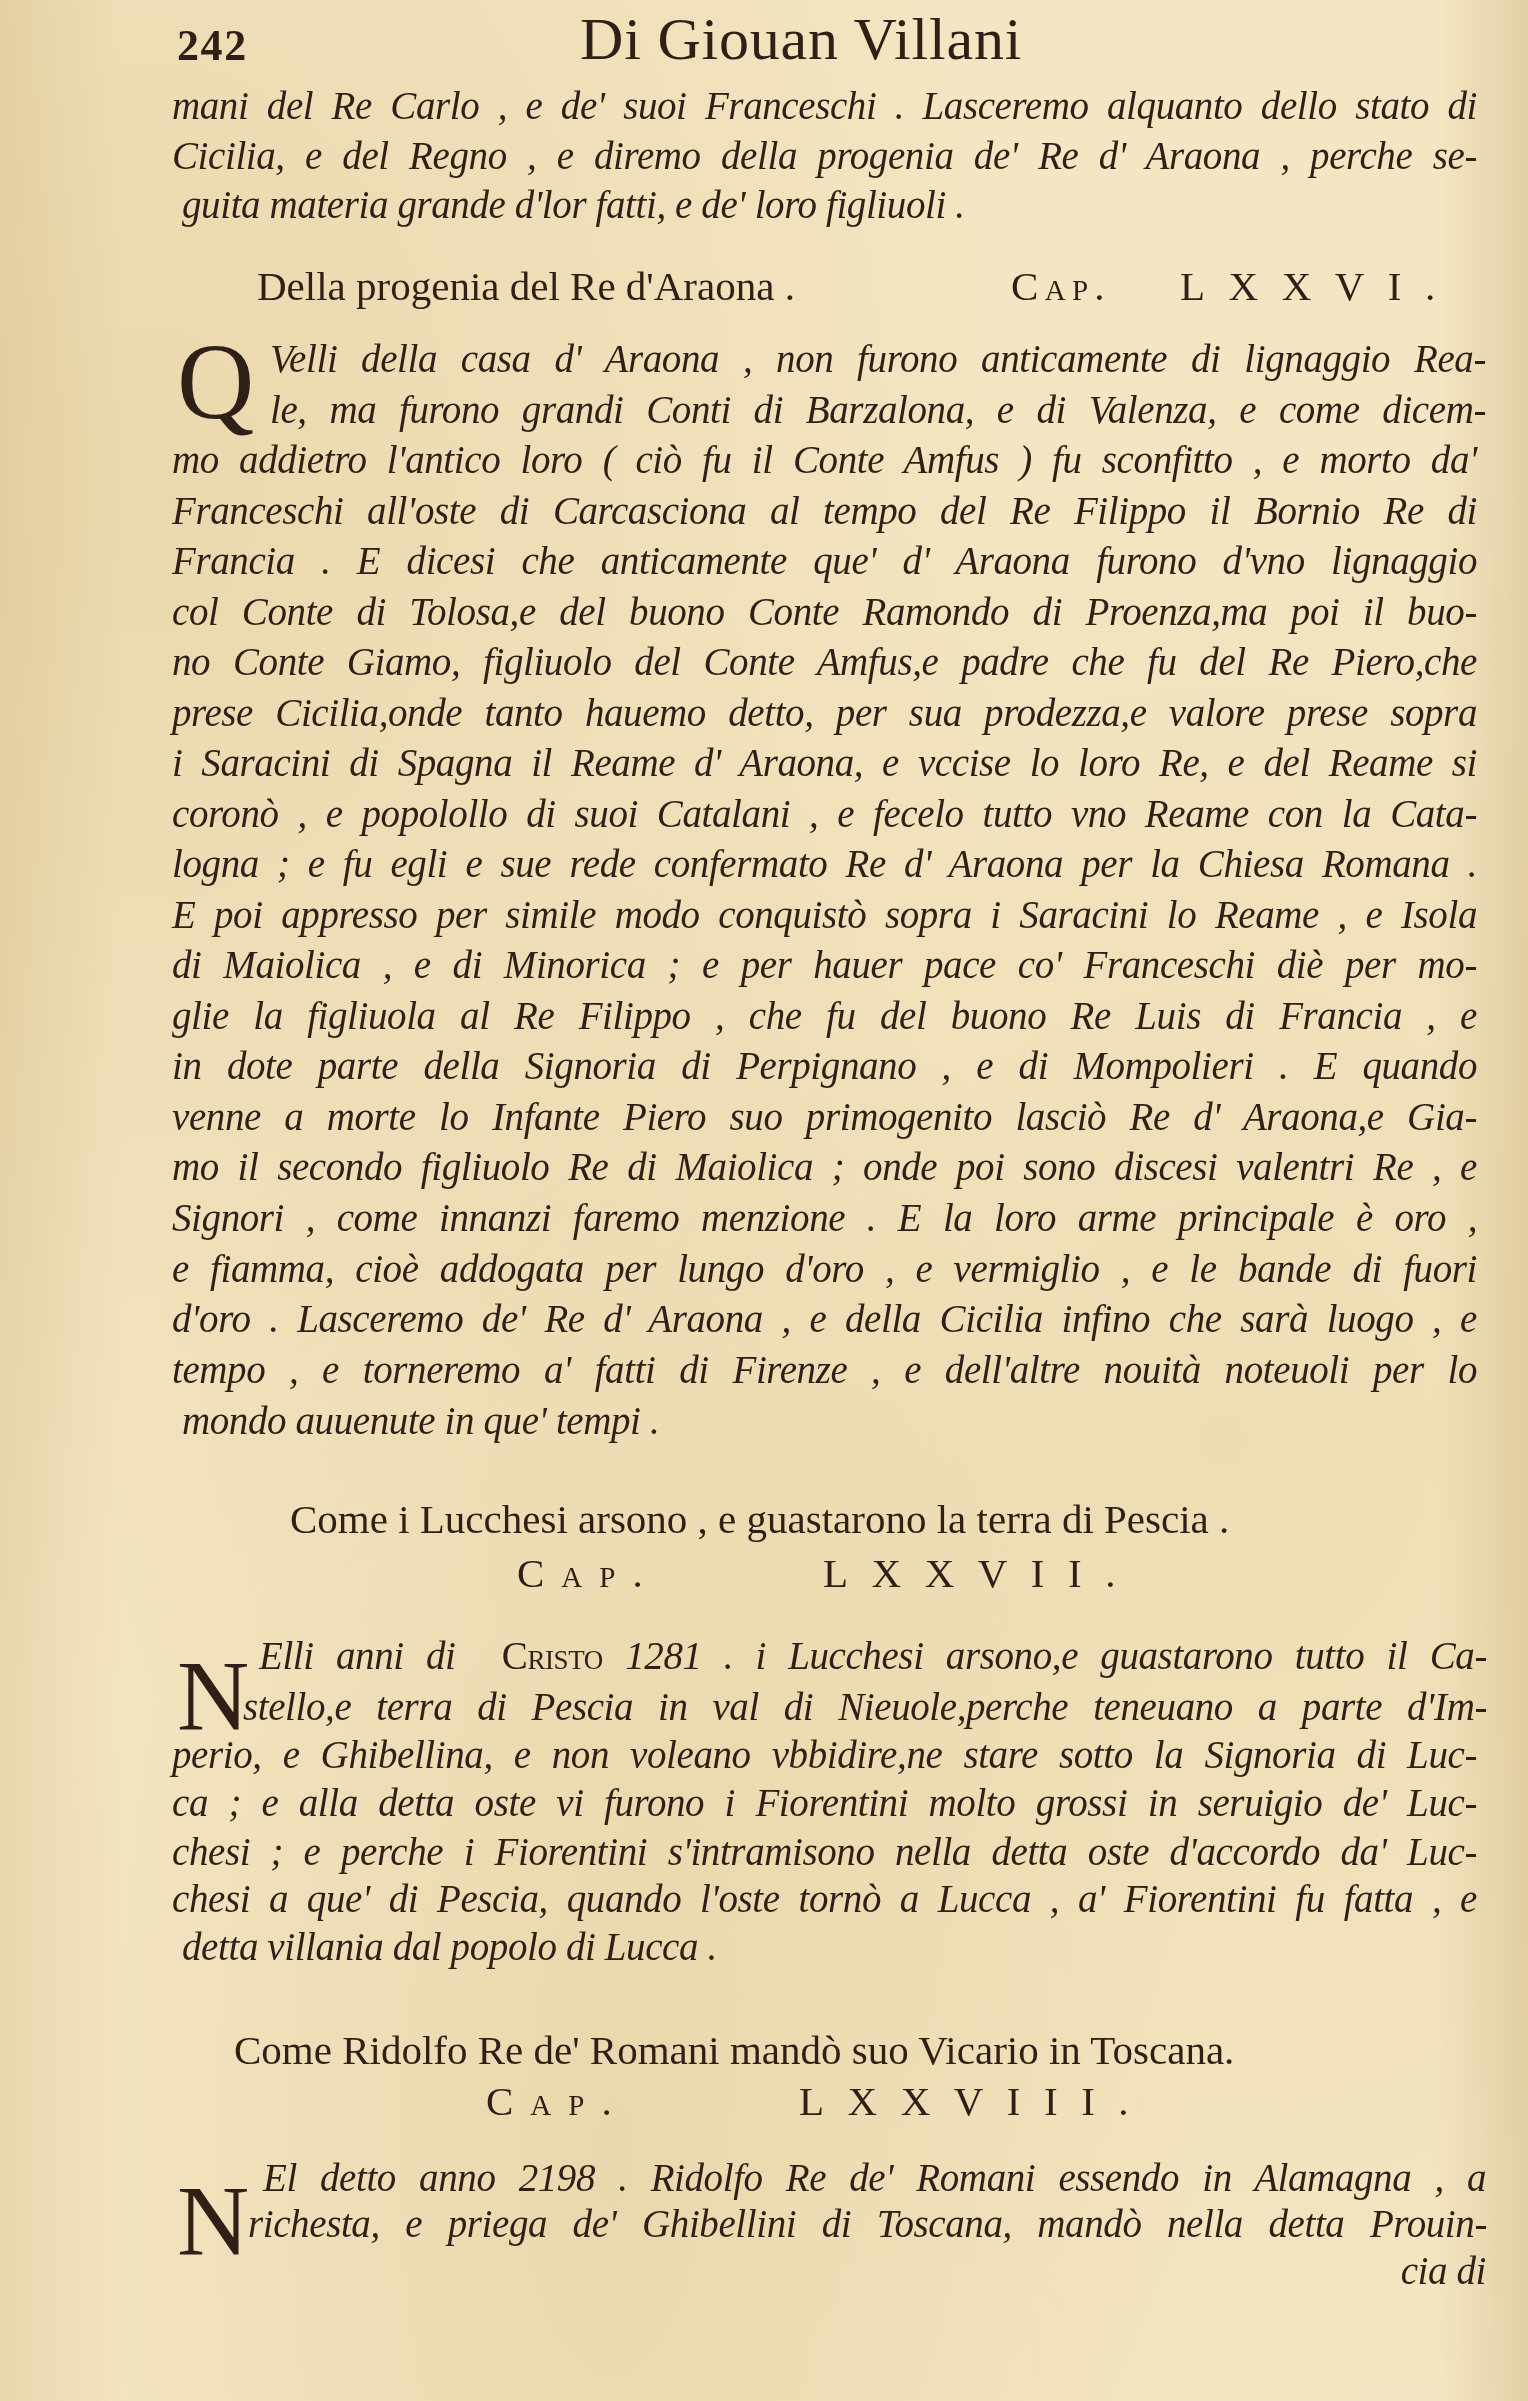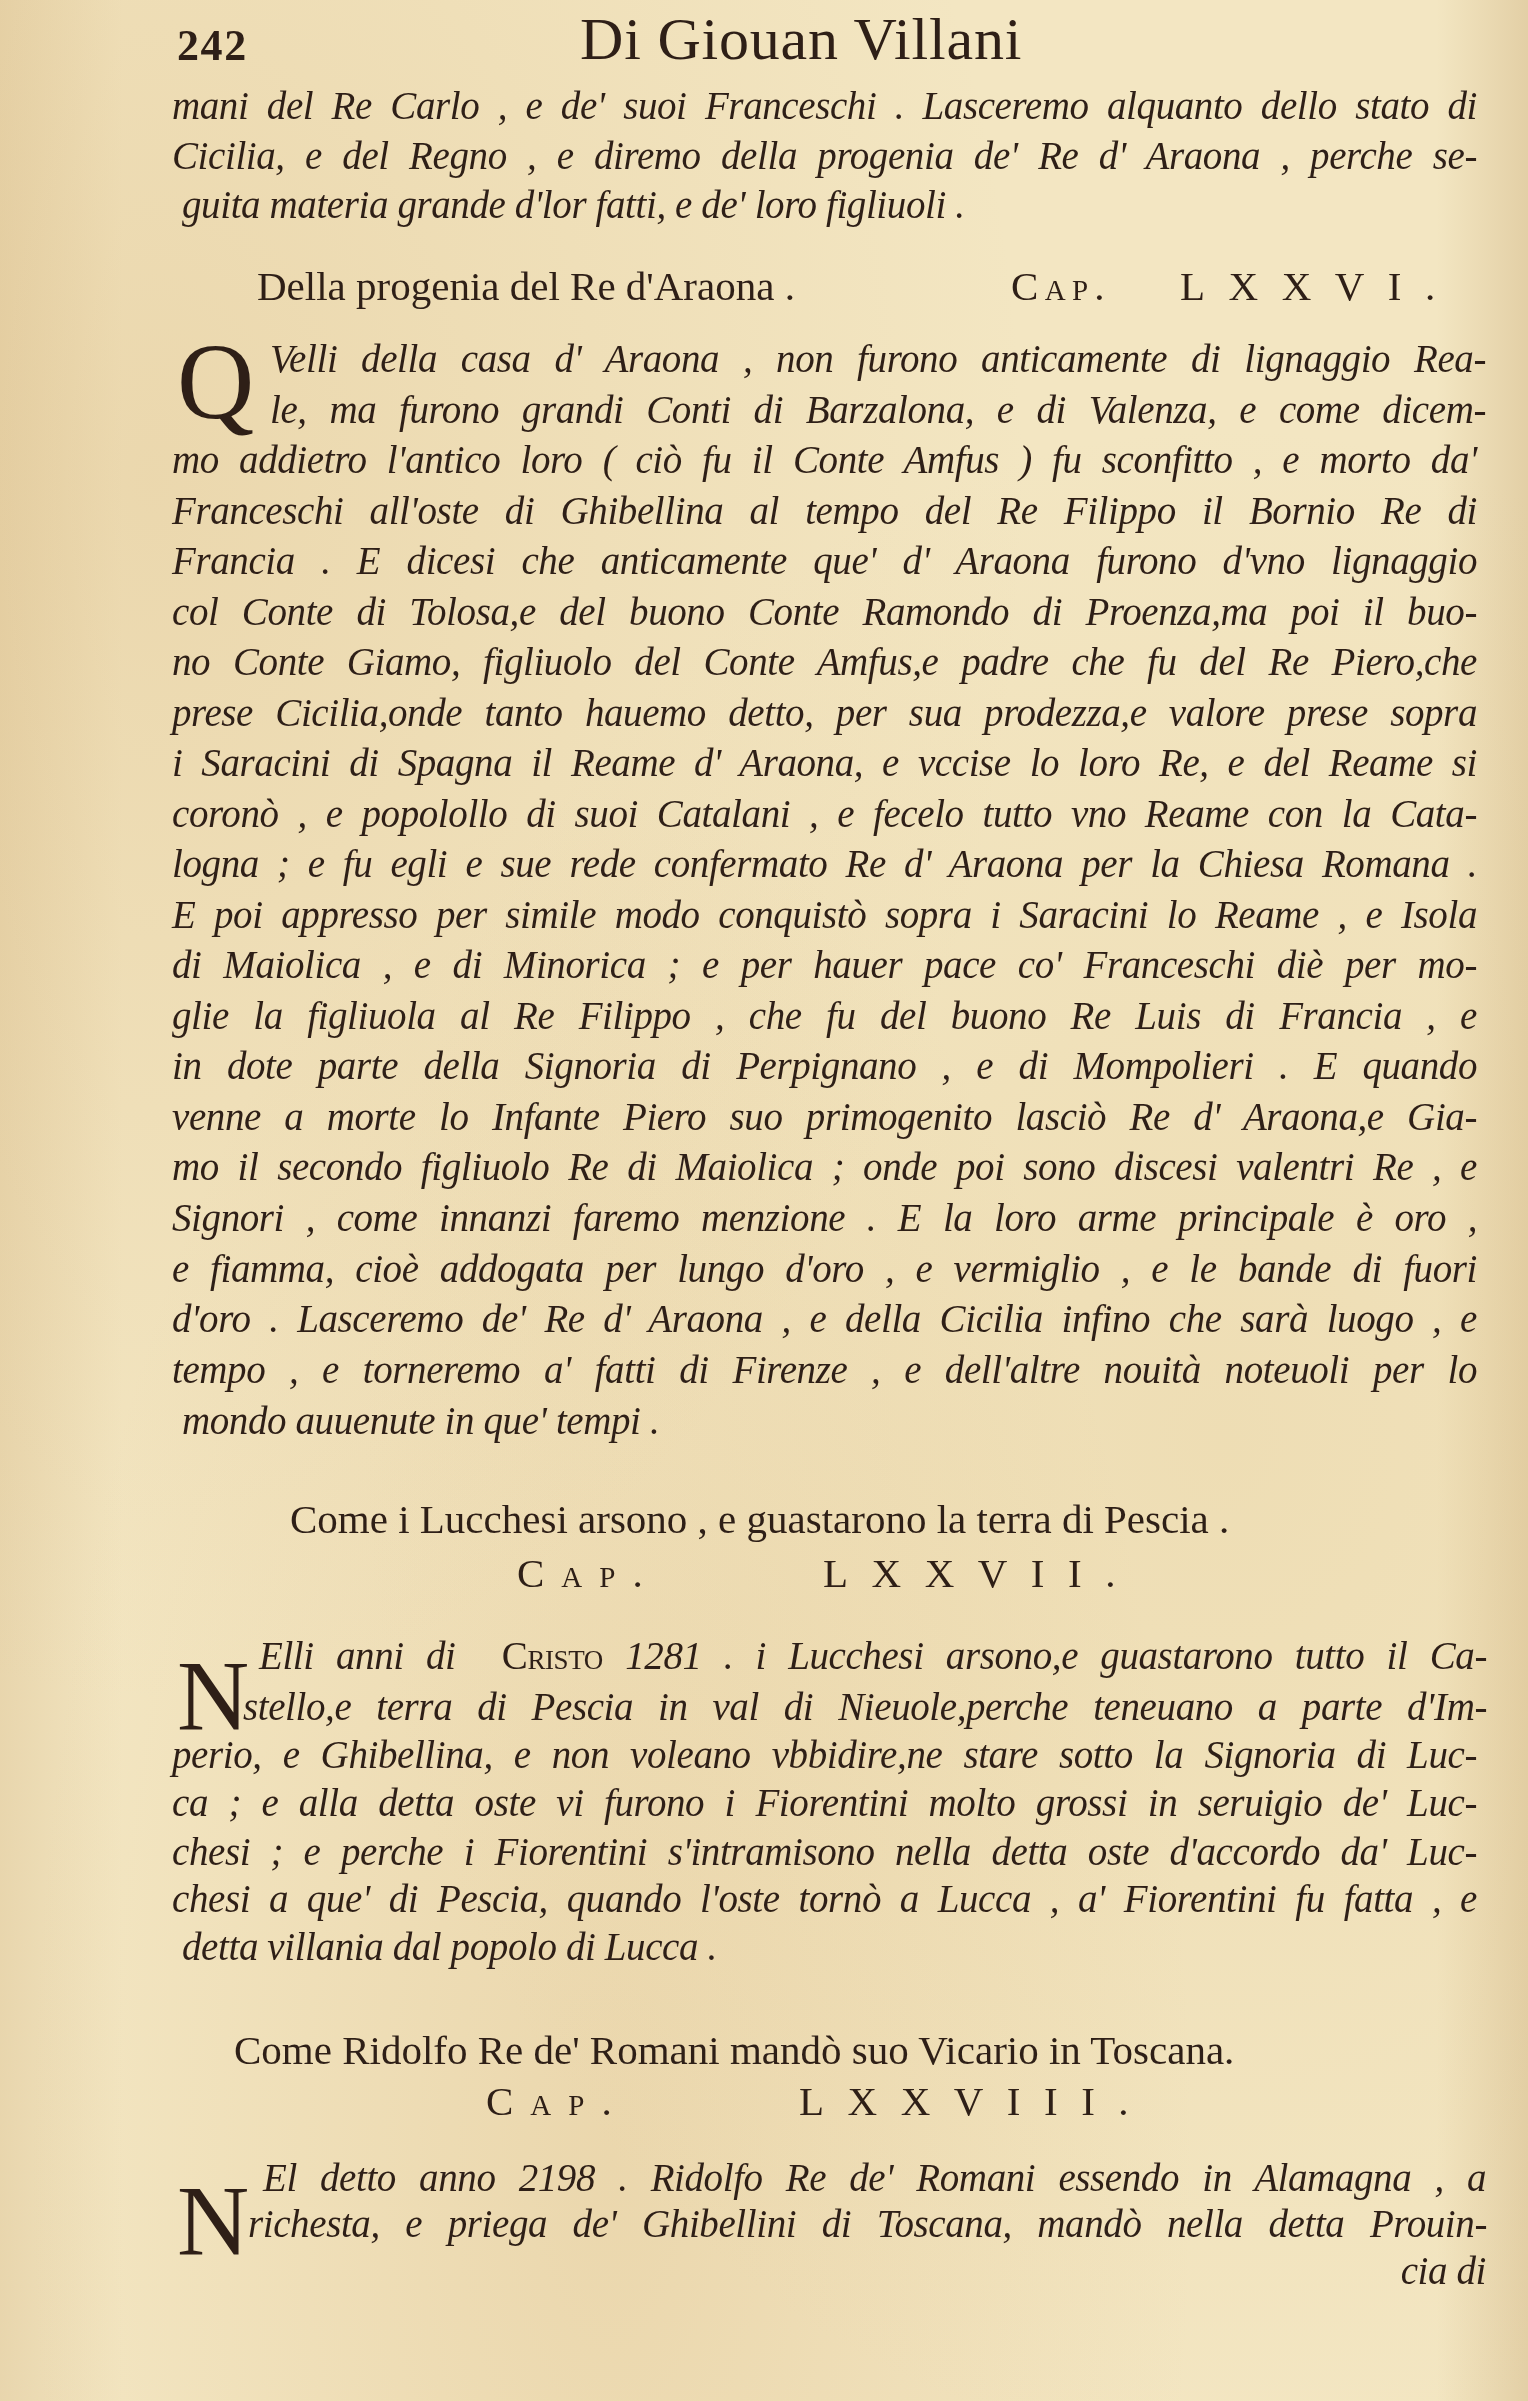--- a/index.html
+++ b/index.html
@@ -44,21 +44,21 @@
 
   <div class="chap" style="top:266px; left:257px;">Della progenia del Re d'Araona .</div>
   <div class="chap" style="top:266px; left:1011px; font-variant: small-caps; letter-spacing: 6.3px;">Cap.</div>
   <div class="chap cap" style="top:266px; left:1180px;">LXXVI.</div>
 
   <div class="dropcap" style="left:177px; top:329px; font-size:107px;">Q</div>
 
   <div class="ln" style="top:339px; left:270px; width:1216px; text-align:justify; text-align-last:justify;">Velli della casa d' Araona , non furono anticamente di lignaggio Rea-</div>
   <div class="ln" style="top:390px; left:270px; width:1216px; text-align:justify; text-align-last:justify;">le, ma furono grandi Conti di Barzalona, e di Valenza, e come dicem-</div>
   <div class="ln just" style="top:440px">mo addietro l'antico loro ( ciò fu il Conte Amfus ) fu sconfitto , e morto da'</div>
-  <div class="ln just" style="top:491px">Franceschi all'oste di Ghibellina al tempo del Re Filippo il Bornio Re di</div>
+  <div class="ln just" style="top:491px">Franceschi all'oste di Carcasciona al tempo del Re Filippo il Bornio Re di</div>
   <div class="ln just" style="top:541px">Francia . E dicesi che anticamente que' d' Araona furono d'vno lignaggio</div>
   <div class="ln just" style="top:592px">col Conte di Tolosa,e del buono Conte Ramondo di Proenza,ma poi il buo-</div>
   <div class="ln just" style="top:642px">no Conte Giamo, figliuolo del Conte Amfus,e padre che fu del Re Piero,che</div>
   <div class="ln just" style="top:693px">prese Cicilia,onde tanto hauemo detto, per sua prodezza,e valore prese sopra</div>
   <div class="ln just" style="top:743px">i Saracini di Spagna il Reame d' Araona, e vccise lo loro Re, e del Reame si</div>
   <div class="ln just" style="top:794px">coronò , e popolollo di suoi Catalani , e fecelo tutto vno Reame con la Cata-</div>
   <div class="ln just" style="top:844px">logna ; e fu egli e sue rede confermato Re d' Araona per la Chiesa Romana .</div>
   <div class="ln just" style="top:895px">E poi appresso per simile modo conquistò sopra i Saracini lo Reame , e Isola</div>
   <div class="ln just" style="top:945px">di Maiolica , e di Minorica ; e per hauer pace co' Franceschi diè per mo-</div>
   <div class="ln just" style="top:996px">glie la figliuola al Re Filippo , che fu del buono Re Luis di Francia , e</div>

